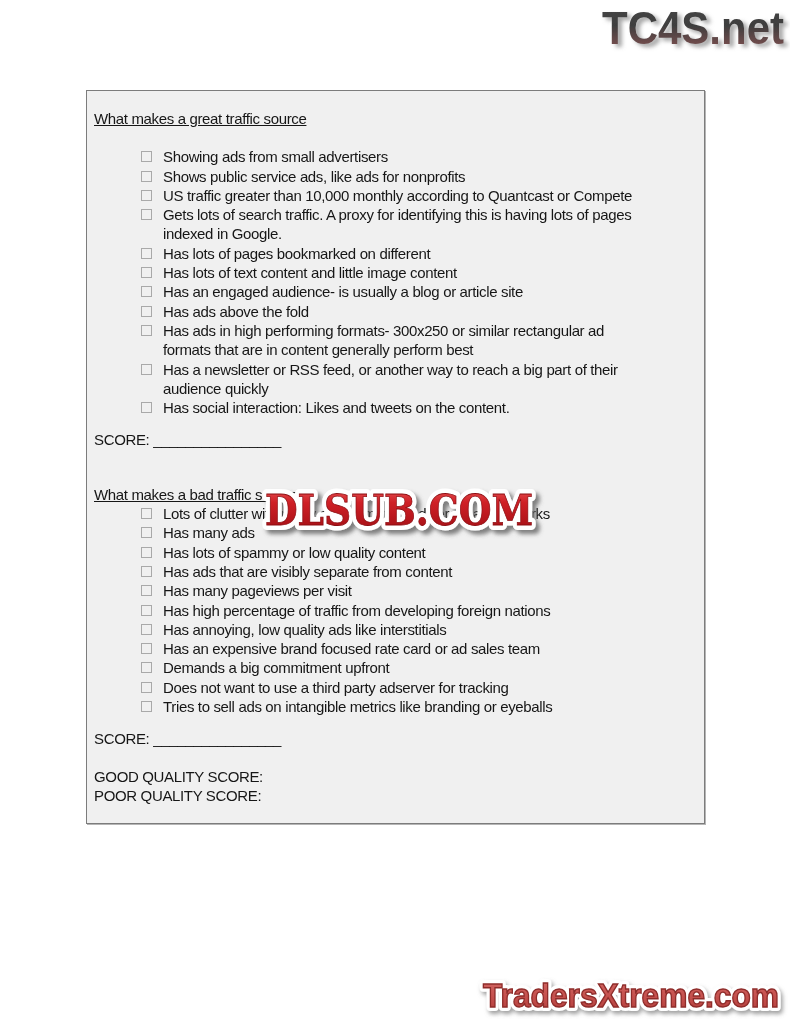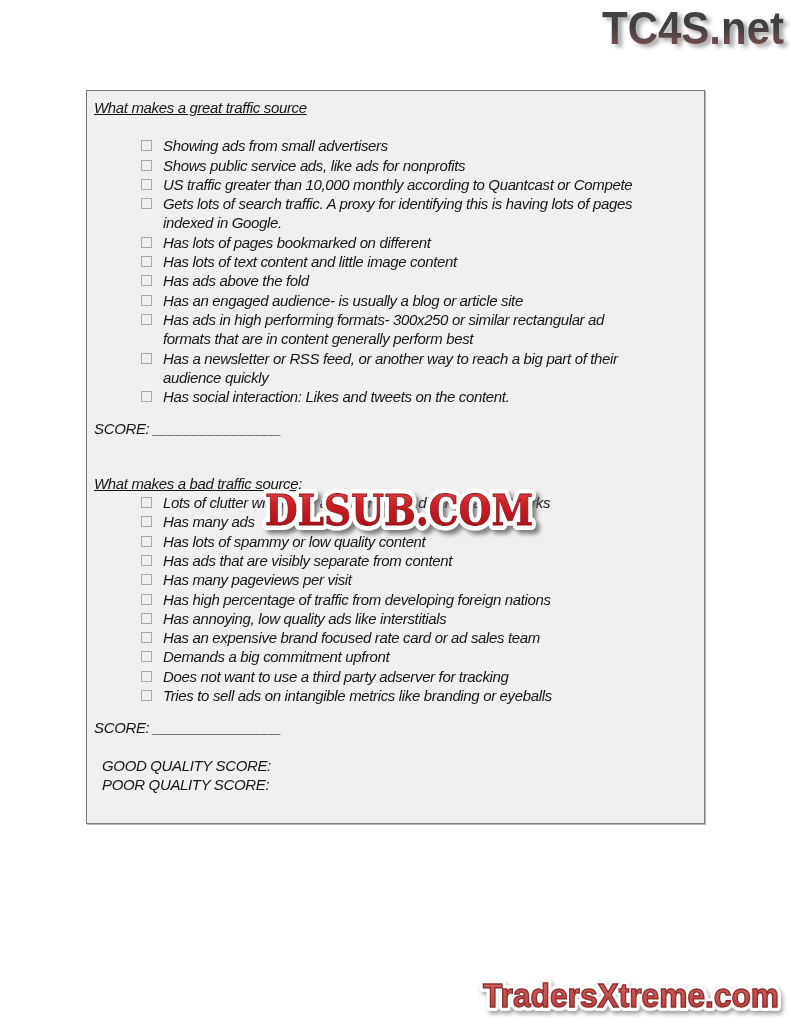--- a/index.html
+++ b/index.html
@@ -13,46 +13,45 @@
   }
   
   .doc-box{
     position:absolute;
     left:86px;top:90px;
     width:619px;height:734px;
     box-sizing:border-box;
     background:#f0f0f0;
     border:1px solid #7c7c7c;
     box-shadow:1px 1px 0 #b5b5b5;
-    padding:7px 7px;
+    padding:18px 7px;
     font-size:15px;
     letter-spacing:-0.35px;
     line-height:19.3px;
     overflow:hidden;
-    font-style:italic;
   }
   .heading{
     text-decoration:underline;
     white-space:nowrap;
   }
   .heading.gap-after{margin-bottom:19px;}
   .item{display:flex;padding-left:47px;}
   .cbx{
     flex:0 0 auto;
     width:9px;height:9px;
     border:1px solid #a9a9a9;
     background:#f0f0f0;
     margin:4px 11px 0 0;
   }
   .txt{display:block;}
   .line{display:block;white-space:nowrap;}
   .score-line{margin-top:13px;white-space:nowrap;}
   .score-line.gap-big{margin-bottom:18px;}
   .bad-head{margin-top:35px;}
-  .summary{margin-top:18px;margin-left:8px;}
+  .summary{margin-top:18px;}
   .summary .line{white-space:nowrap;}
   
   .wm{position:absolute;pointer-events:none;}
   .wm-tc4s{left:598px;top:0px;}
   .wm-dlsub{left:252px;top:482px;}
   .wm-traders{left:474px;top:971px;}
 </style>
 </head>
 <body>
 
@@ -96,27 +95,27 @@
         </div>
       <div class="item">
           <span class="cbx"></span>
           <span class="txt">
             <span class="line">Has lots of text content and little image content</span>
           </span>
         </div>
       <div class="item">
           <span class="cbx"></span>
           <span class="txt">
+            <span class="line">Has an engaged audience- is usually a blog or article site</span>
+          </span>
+        </div>
+      <div class="item">
+          <span class="cbx"></span>
+          <span class="txt">
             <span class="line">Has ads above the fold</span>
-          </span>
-        </div>
-      <div class="item">
-          <span class="cbx"></span>
-          <span class="txt">
-            <span class="line">Has an engaged audience- is usually a blog or article site</span>
           </span>
         </div>
       <div class="item">
           <span class="cbx"></span>
           <span class="txt">
             <span class="line">Has ads in high performing formats- 300x250 or similar rectangular ad</span>
             <span class="line">formats that are in content generally perform best</span>
           </span>
         </div>
       <div class="item">

